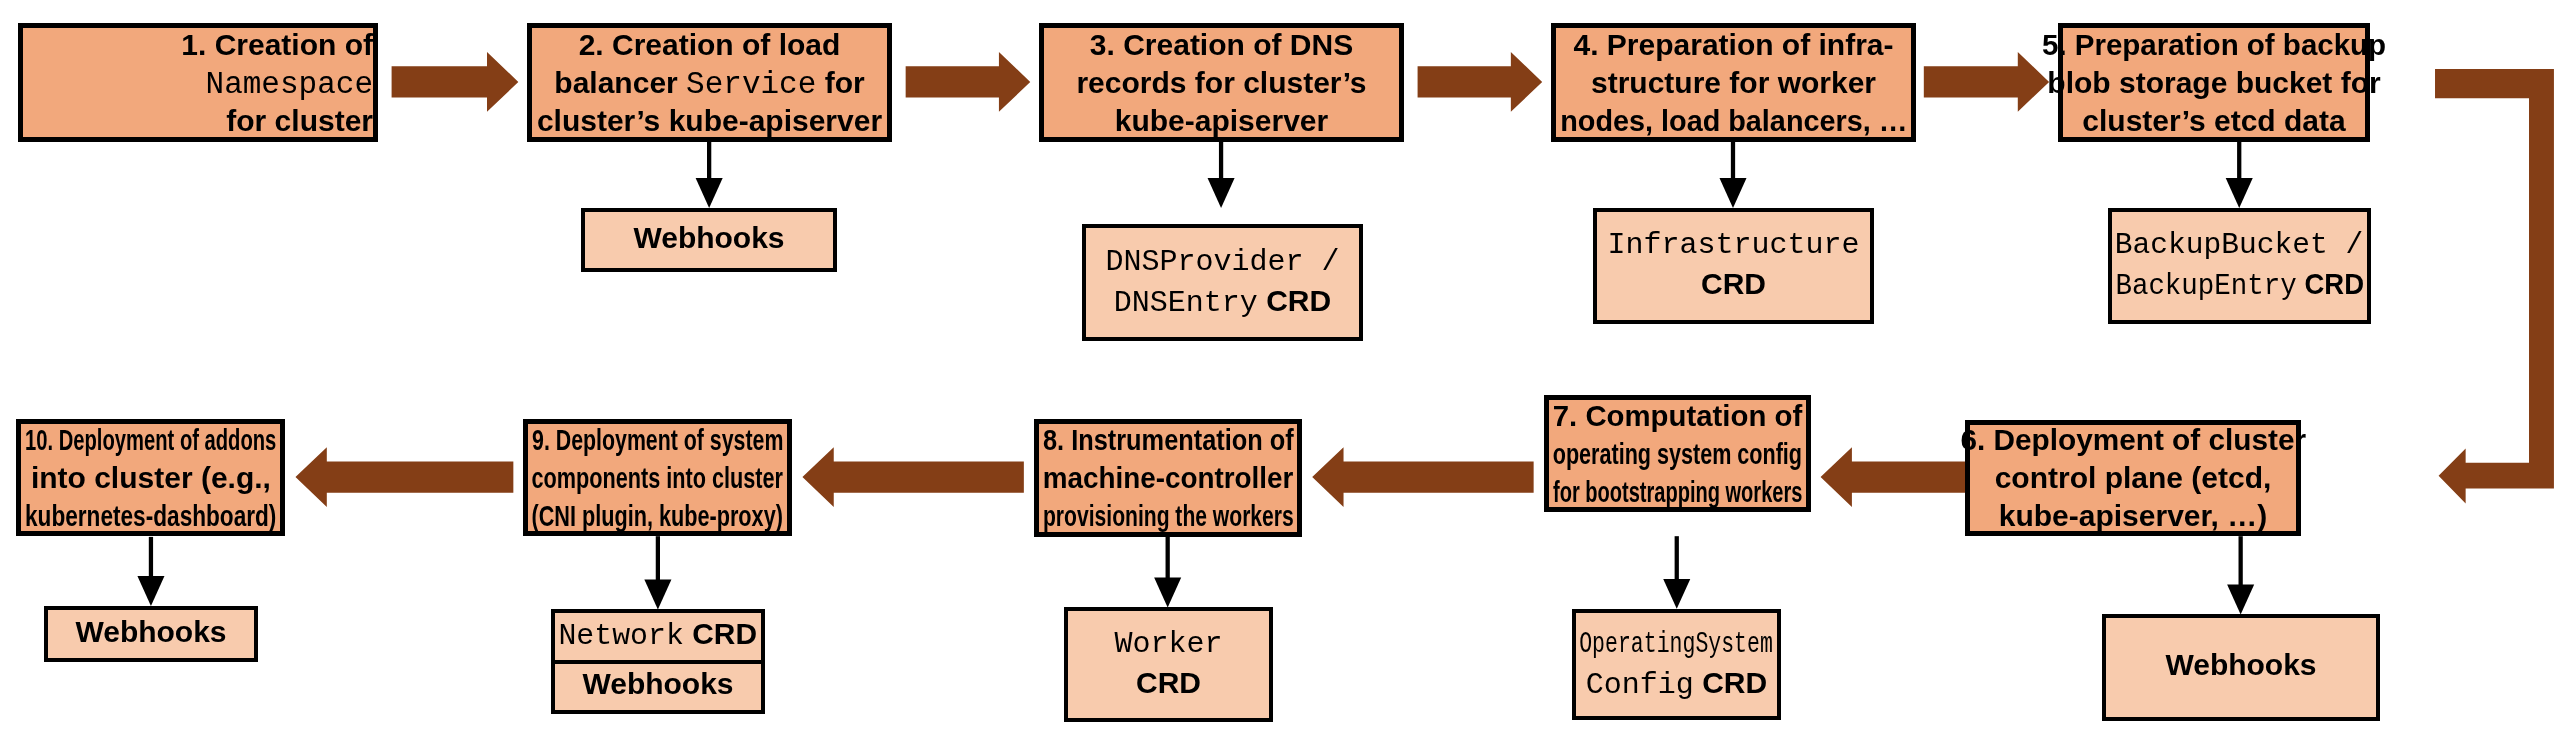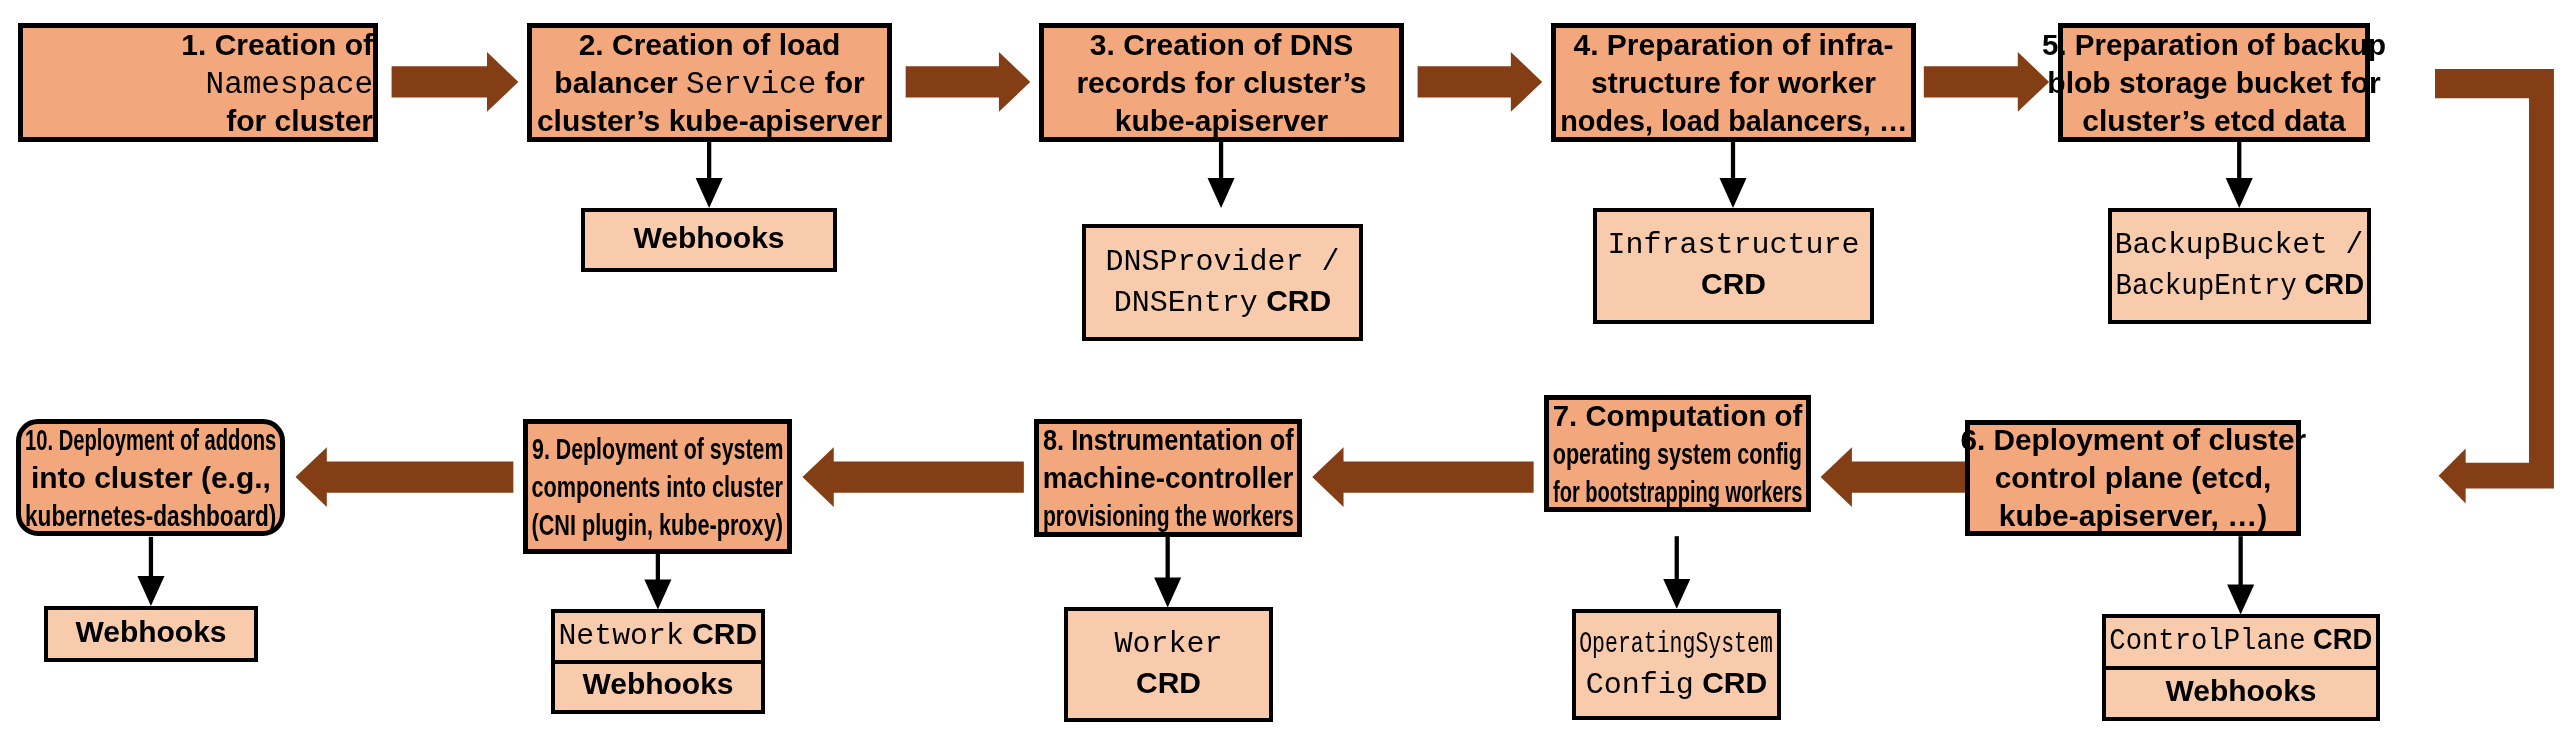--- a/index.html
+++ b/index.html
@@ -123,23 +123,20 @@
           <div class="fitline c-line" style="transform: scaleX(0.916);"><span class="seg-mono">BackupEntry</span><span class="seg-crd"> CRD</span></div>
         </div>
       </div>
       <div class="stepbox" style="left: 1953px; top: 420px; width: 336px; height: 116px; margin-left: 12px;">
         <div class="fitline t-line" style="transform: scaleX(0.992);"><span class="seg-sans">6. Deployment of cluster</span></div>
         <div class="fitline t-line"><span class="seg-sans">control plane (etcd,</span></div>
         <div class="fitline t-line"><span class="seg-sans">kube-apiserver, …)</span></div>
       </div>
       <div class="childbox" style="left: 2102px; top: 614px; width: 278px; height: 107px;">
         <div class="cell">
-          <div class="fitline c-line" style="transform: scaleX(0.908);"><span class="seg-mono">ControlPlane</span><span class="seg-crd"> CRD</span></div>
-        </div>
-        <div class="cell">
           <div class="fitline c-line"><span class="seg-crd">Webhooks</span></div>
         </div>
       </div>
       <div class="stepbox" style="left: 1544px; top: 395px; width: 267px; height: 117px; align-items: center;">
         <div class="fitline t-line" style="transform: scaleX(0.978);"><span class="seg-sans">7. Computation of</span></div>
         <div class="fitline t-line" style="transform: scaleX(0.719);"><span class="seg-sans">operating system config</span></div>
         <div class="fitline t-line" style="transform: scaleX(0.668);"><span class="seg-sans">for bootstrapping workers</span></div>
       </div>
       <div class="childbox" style="left: 1572px; top: 609px; width: 209px; height: 111px;">
         <div class="cell">
@@ -151,34 +148,34 @@
         <div class="fitline t-line" style="transform: scaleX(0.845);"><span class="seg-sans">8. Instrumentation of</span></div>
         <div class="fitline t-line" style="transform: scaleX(0.928);"><span class="seg-sans">machine-controller</span></div>
         <div class="fitline t-line" style="transform: scaleX(0.703);"><span class="seg-sans">provisioning the workers</span></div>
       </div>
       <div class="childbox" style="left: 1064px; top: 607px; width: 209px; height: 115px;">
         <div class="cell">
           <div class="fitline c-line"><span class="seg-mono">Worker</span></div>
           <div class="fitline c-line"><span class="seg-crd">CRD</span></div>
         </div>
       </div>
-      <div class="stepbox" style="left: 523px; top: 419px; width: 269px; height: 135px;">
+      <div class="stepbox" style="left: 523px; top: 419px; width: 269px; height: 117px;">
         <div class="fitline t-line" style="transform: scaleX(0.711);"><span class="seg-sans">9. Deployment of system</span></div>
         <div class="fitline t-line" style="transform: scaleX(0.722);"><span class="seg-sans">components into cluster</span></div>
         <div class="fitline t-line" style="transform: scaleX(0.722);"><span class="seg-sans">(CNI plugin, kube-proxy)</span></div>
       </div>
       <div class="childbox" style="left: 551px; top: 609px; width: 214px; height: 105px;">
         <div class="cell">
           <div class="fitline c-line" style="transform: scaleX(0.996);"><span class="seg-mono">Network</span><span class="seg-crd"> CRD</span></div>
         </div>
         <div class="cell">
           <div class="fitline c-line"><span class="seg-crd">Webhooks</span></div>
         </div>
       </div>
-      <div class="stepbox" style="left: 16.4px; top: 419px; width: 269px; height: 117px; border-radius: 22px;">
+      <div class="stepbox" style="left: 16.4px; top: 419px; width: 269px; height: 117px;">
         <div class="fitline t-line" style="transform: scaleX(0.673);"><span class="seg-sans">10. Deployment of addons</span></div>
         <div class="fitline t-line"><span class="seg-sans">into cluster (e.g.,</span></div>
         <div class="fitline t-line" style="transform: scaleX(0.754);"><span class="seg-sans">kubernetes-dashboard)</span></div>
       </div>
       <div class="childbox" style="left: 44px; top: 606px; width: 214px; height: 56px;">
         <div class="cell">
           <div class="fitline c-line"><span class="seg-crd">Webhooks</span></div>
         </div>
       </div>
     </div>

